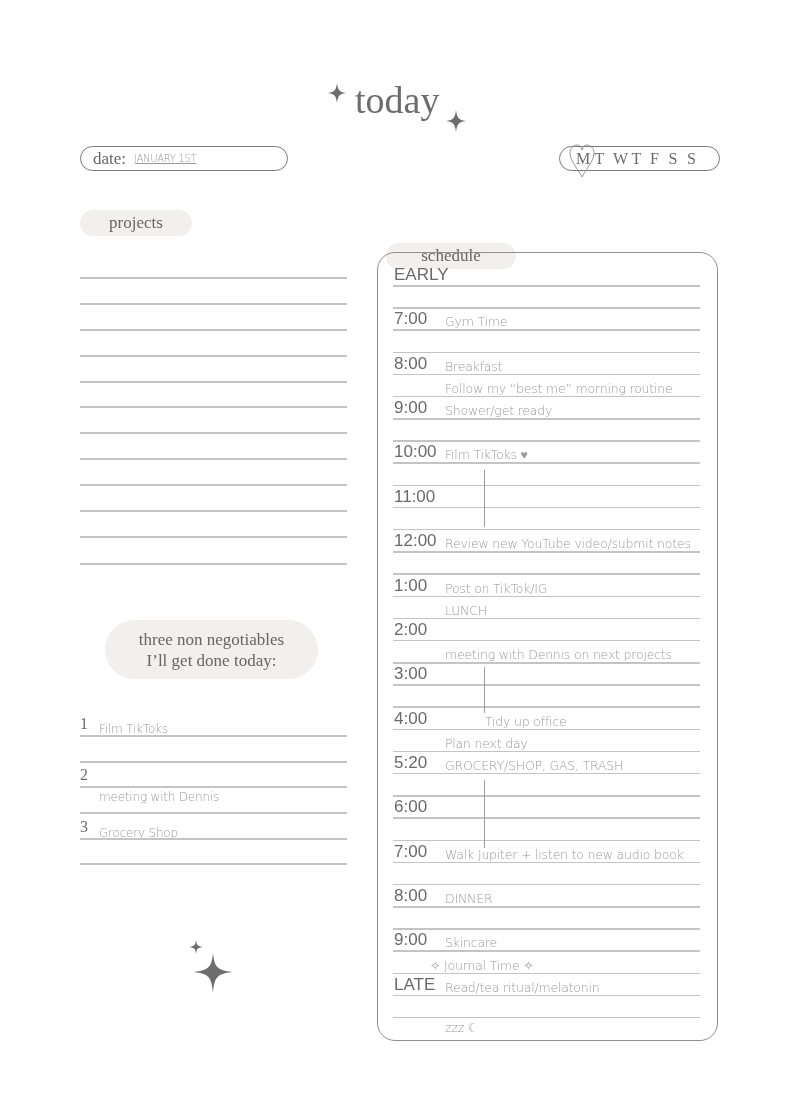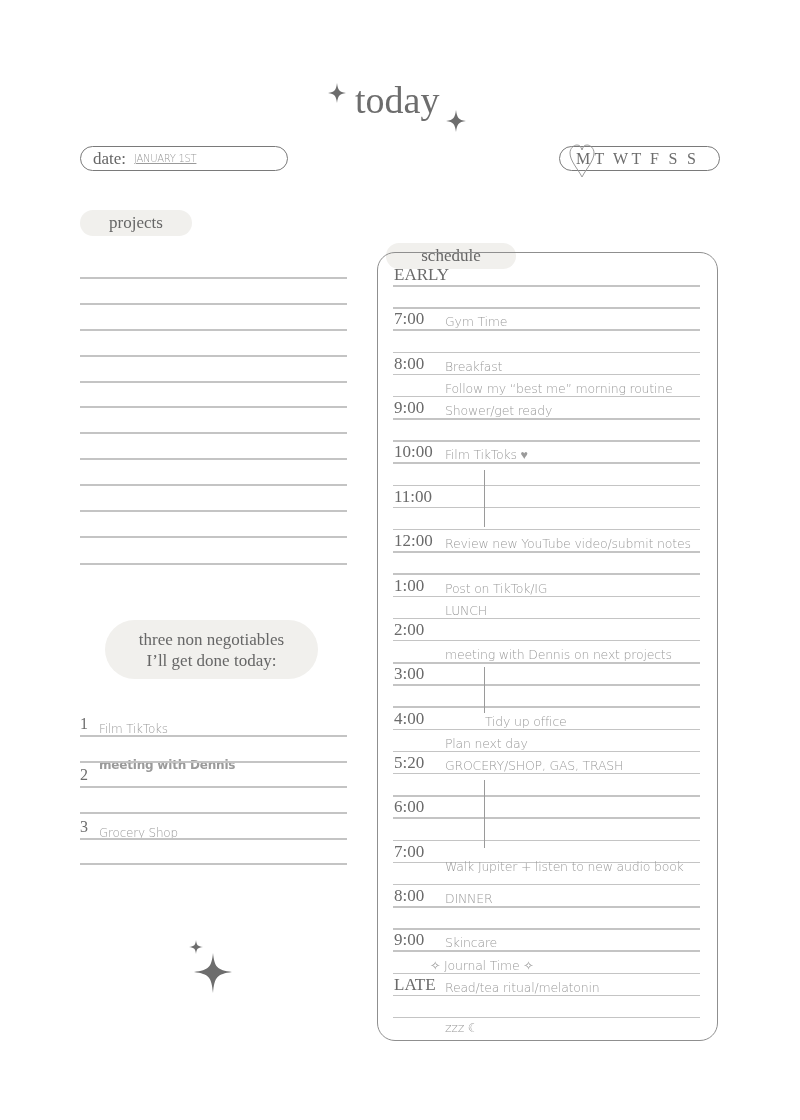--- a/index.html
+++ b/index.html
@@ -46,21 +46,21 @@
     font-family: "Liberation Serif", serif; font-size: 17px; color: #666; line-height: 21px;
   }
   .nn-num { left: 80px; font-family: "Liberation Serif", serif; font-size: 16px; color: #6d6d6d; }
   .nn-text { left: 99px; font-size: 12px; }
   .sched-box {
     left: 377px; top: 252px; width: 341px; height: 789px;
     border: 1.5px solid #8f8f8f; border-radius: 18px; box-sizing: border-box;
   }
   .sched-line { left: 393px; width: 307px; }
   .hour {
-    left: 394px; font-family: Liberation Serif, serif; font-size: 17px; color: #6a6a6a;
+    left: 394px; font-family: Liberation Sans, sans-serif; font-size: 17px; color: #6a6a6a;
     line-height: 18px;
   }
   .entry { left: 445px; font-size: 12.5px; white-space: nowrap; line-height: 14px; }
   .arrow { position: absolute; width: 1.3px; background: #9a9a9a; left: 483.5px; }
 </style>
 </head>
 <body>
 
 <div class="abs sparkle" style="left:328px;top:83px;">
   <svg width="18" height="20" viewBox="0 0 18 20">
@@ -111,21 +111,21 @@
   </div>
 
 <div class="abs nn-pill">
   <span>three non negotiables</span>
   <span>I’ll get done today:</span>
 </div>
 <div>
   <span class="abs nn-num" style="top:715px;">1</span>
   <span class="abs hand nn-text" style="top:722px;">Film TikToks</span>
   <span class="abs nn-num" style="top:766px;">2</span>
-  <span class="abs hand nn-text" style="top:758px;font-weight:bold;">meeting with Dennis</span>
+  <span class="abs hand nn-text" style="top:790px;">meeting with Dennis</span>
   <span class="abs nn-num" style="top:818px;">3</span>
   <span class="abs hand nn-text" style="top:826px;">Grocery Shop</span>
 </div>
 <div class="rule proj-line" style="top:735px;"></div>
 <div class="rule proj-line" style="top:761px;"></div>
 <div class="rule proj-line" style="top:786px;"></div>
 <div class="rule proj-line" style="top:812px;"></div>
 <div class="rule proj-line" style="top:838px;"></div>
 <div class="rule proj-line" style="top:863px;"></div>
 
@@ -199,21 +199,21 @@
     <span class="abs hand entry" style="top: 381.9px;">Follow my “best me” morning routine</span>
     <span class="abs hand entry" style="top: 404.08px;">Shower/get ready</span>
     <span class="abs hand entry" style="top: 448.44px;">Film TikToks ♥</span>
     <span class="abs hand entry" style="top: 537.16px;">Review new YouTube video/submit notes</span>
     <span class="abs hand entry" style="top: 581.52px;">Post on TikTok/IG</span>
     <span class="abs hand entry" style="top: 603.7px;">LUNCH</span>
     <span class="abs hand entry" style="top: 648.06px;">meeting with Dennis on next projects</span>
     <span class="abs hand entry" style="top: 714.6px; margin-left: 40px;">Tidy up office</span>
     <span class="abs hand entry" style="top: 736.78px;">Plan next day</span>
     <span class="abs hand entry" style="top: 758.96px;">GROCERY/SHOP, GAS, TRASH</span>
-    <span class="abs hand entry" style="top: 847.68px; margin-top: 12px;">Walk Jupiter + listen to new audio book</span>
+    <span class="abs hand entry" style="top: 847.68px;">Walk Jupiter + listen to new audio book</span>
     <span class="abs hand entry" style="top: 892.04px;">DINNER</span>
     <span class="abs hand entry" style="top: 936.4px;">Skincare</span>
     <span class="abs hand entry" style="top: 958.58px; left: 430px;">✧ Journal Time ✧</span>
     <span class="abs hand entry" style="top: 980.76px;">Read/tea ritual/melatonin</span>
     <span class="abs hand entry" style="top: 1020.94px;">zzz ☾</span>
   </div>
 <div class="arrow" style="top:470px;height:57px;"></div>
 <div class="arrow" style="top:667px;height:46px;"></div>
 <div class="arrow" style="top:780px;height:68px;"></div>
 

